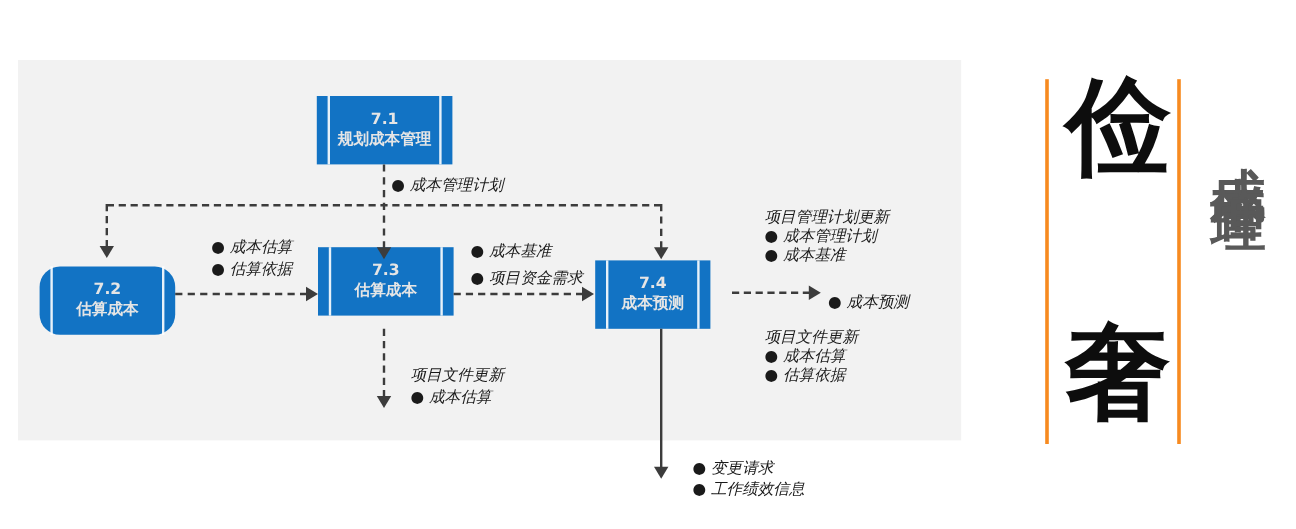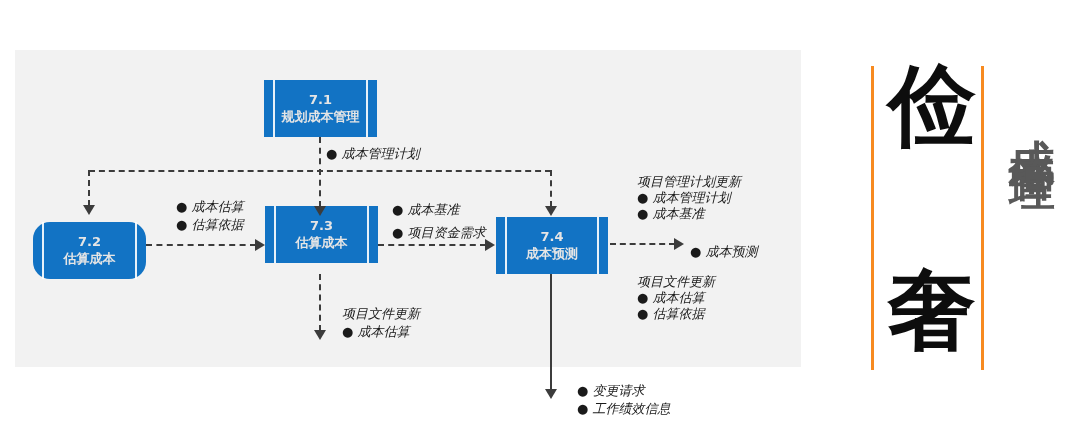--- a/index.html
+++ b/index.html
@@ -51,21 +51,21 @@
     <span class="bname">规划成本管理</span>
   </div>
   <div class="pbox" style="left:33px;top:222px;border-radius:17px;">
     <span class="bid">7.2</span>
     <span class="bname">估算成本</span>
   </div>
   <div class="pbox" style="left:265px;top:206px;">
     <span class="bid">7.3</span>
     <span class="bname">估算成本</span>
   </div>
-  <div class="pbox" style="left:496px;top:217px;width:112px;">
+  <div class="pbox" style="left:496px;top:217px;width:96px;">
     <span class="bid">7.4</span>
     <span class="bname">成本预测</span>
   </div>
 
   <div class="vdash" style="left:319px;top:137px;height:70px;"></div>
   <div class="ah-down" style="left:314px;top:206px;"></div>
 
   <div class="hdash" style="left:89px;top:170px;width:462px;"></div>
 
   <div class="vdash" style="left:88px;top:170px;height:36px;"></div>

